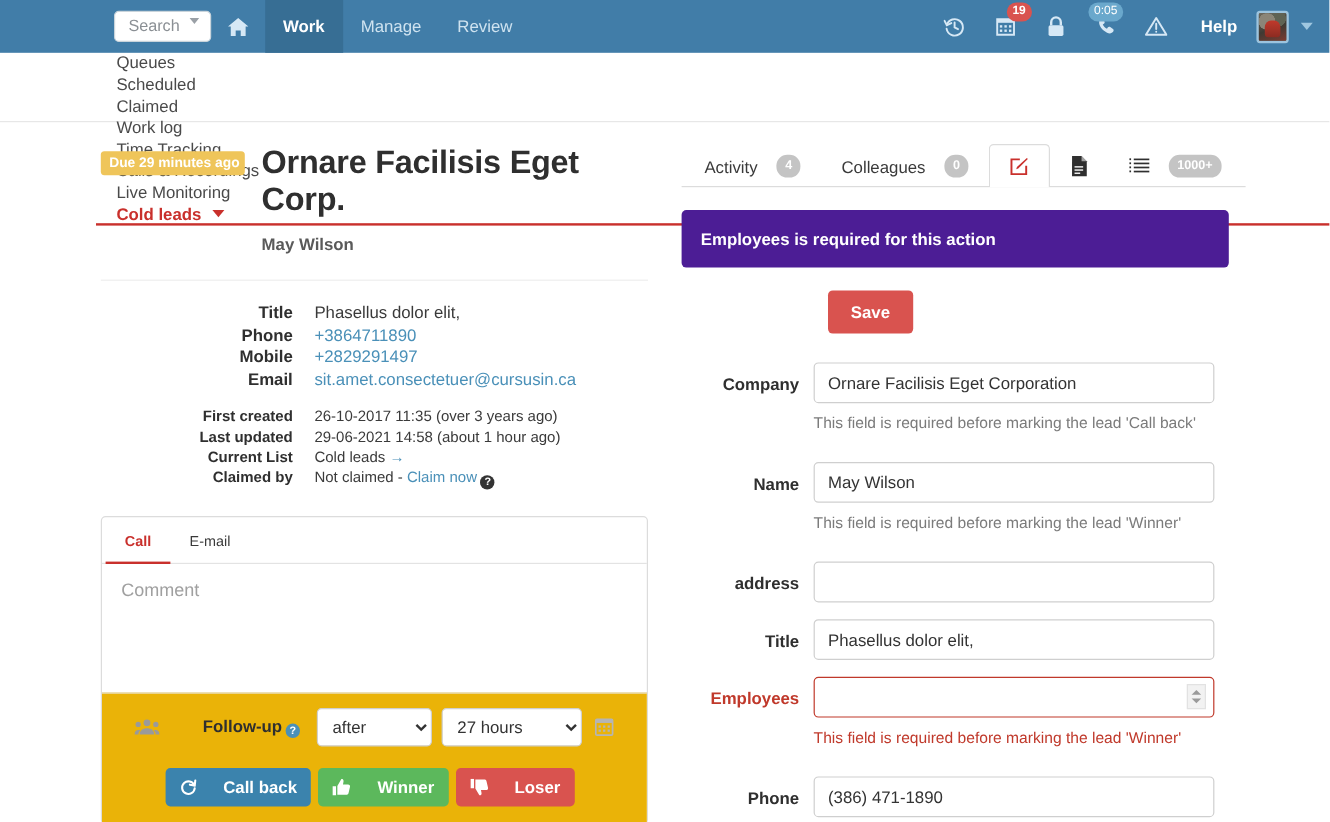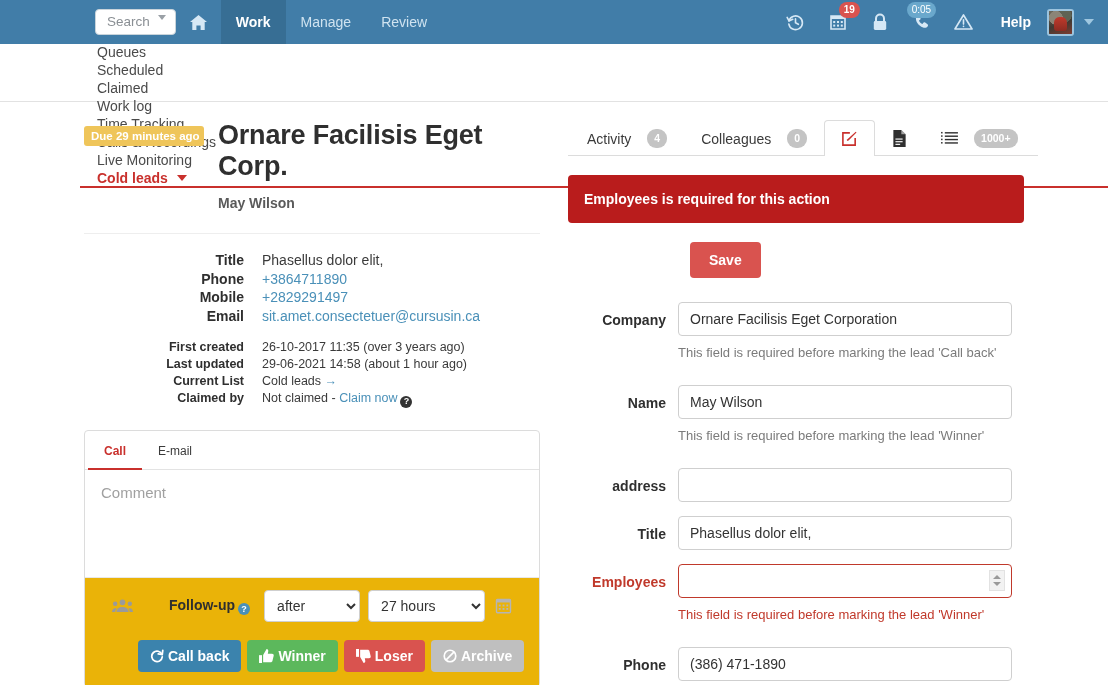--- a/index.html
+++ b/index.html
@@ -301,21 +301,21 @@
     display: flex; align-items: center;
   }
   .btn-row { display: flex; gap: 6px; margin-top: 18px; padding-left: 39px; }
   .btn {
     border: none;
     border-radius: 4px;
     color: #ffffff;
     font-size: 14px;
     font-weight: bold;
     padding: 9px 12px;
-    display: flex; align-items: flex-start; gap: 4px;
+    display: flex; align-items: flex-start; gap: 22px;
     cursor: pointer;
     font-family: "Liberation Sans", sans-serif;
     line-height: 1;
   }
   .btn-callback { background: #3b83ad; }
   .btn-winner   { background: #5cb85c; }
   .btn-loser    { background: #d9534f; }
   .btn-archive  { background: #bfbfbf; }
 
   
@@ -348,21 +348,21 @@
     background: #c4c4c4;
     color: #ffffff;
     border-radius: 9px;
     font-size: 10.5px;
     font-weight: bold;
     padding: 2px 7px;
     line-height: 1.35;
   }
   .alert-danger {
     margin-top: 19px;
-    background: #b91c1c;
+    background: #4c1d95;
     color: #ffffff;
     border-radius: 4px;
     padding: 16px 16px;
     font-size: 14px;
     font-weight: bold;
     width: 456px;
   }
   .save-wrap { padding-left: 122px; margin-top: 19px; }
   .btn-save {
     background: #d9534f;
@@ -611,27 +611,20 @@
             </svg>
             <span>Winner</span>
           </button>
           <button class="btn btn-loser">
             <svg width="15" height="14" viewBox="0 0 16 15" fill="#fff">
               <path d="M0 0h3.2v8.4H0z"></path>
                 <path d="M4.4 8.6 8.1 15c1.4-.2 2-1.1 1.8-2.4l-.5-2.6h4.5c1.3 0 2.1-.9 1.8-2.1L14.4 2.3C14.2 1.3 13.4.7 12.4.7H4.4z"></path>
             </svg>
             <span>Loser</span>
           </button>
-          <button class="btn btn-archive">
-            <svg width="14" height="14" viewBox="0 0 16 16" fill="none" stroke="#fff" stroke-width="1.9">
-              <circle cx="8" cy="8" r="6.6"></circle>
-                <line x1="3.3" y1="12.7" x2="12.7" y2="3.3"></line>
-            </svg>
-            <span>Archive</span>
-          </button>
         </div>
       </div>
     </div>
   </div>
 
   <div class="col-right">
 
     <div class="rtabs">
       <div class="rtab">
         <span>Activity</span>

